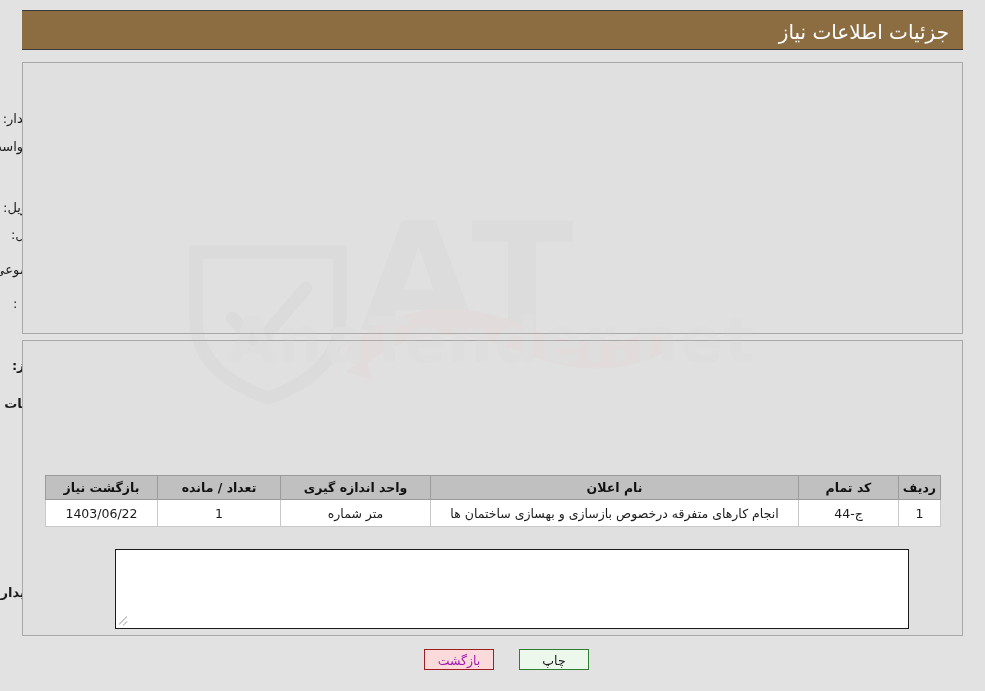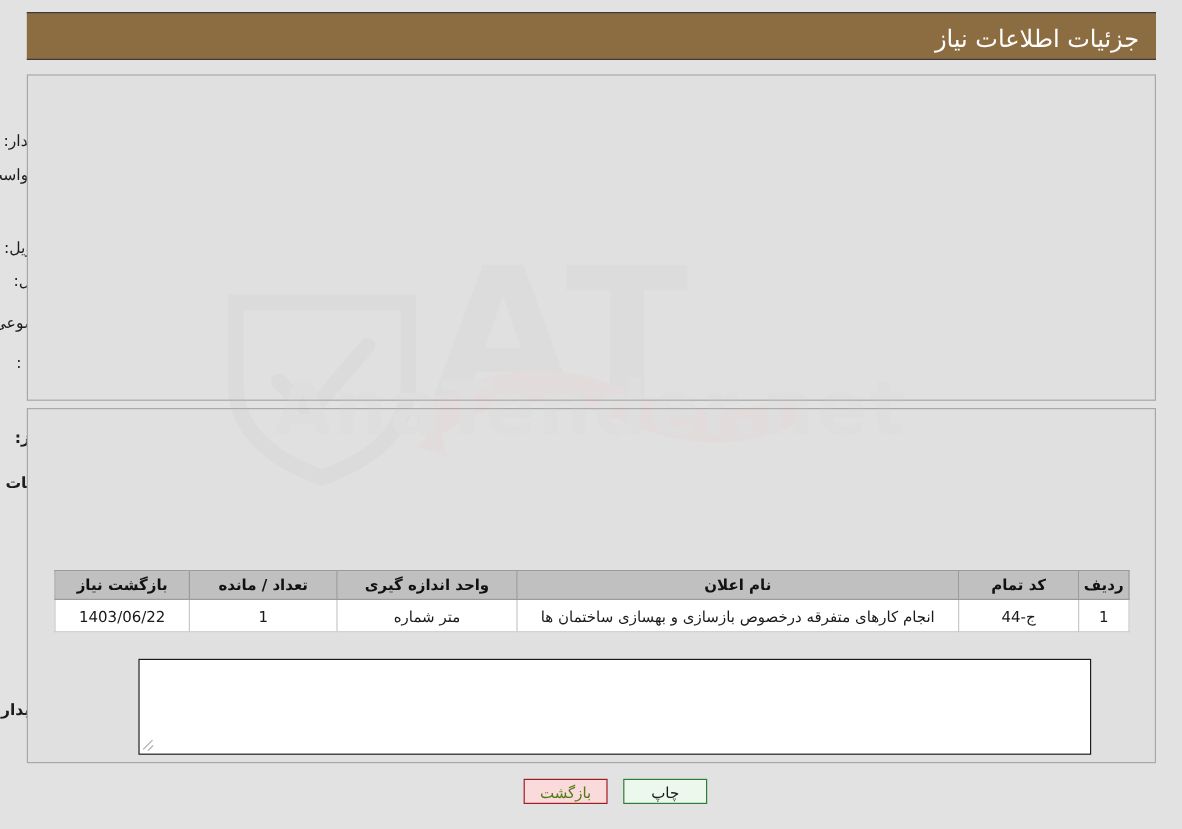--- a/index.html
+++ b/index.html
@@ -183,21 +183,21 @@
     position: absolute;
     height: 21px;
     font-size: 12.5px;
     line-height: 19px;
     text-align: center;
     border: 1px solid;
     cursor: pointer;
     z-index: 6;
     font-family: "DejaVu Sans", "Liberation Sans", sans-serif;
   }
-  #btn-back  { background: #fadadb; border-color: #9e1f22; color: #4d7c0f; left: 436px; top: 649px; width: 70px; }
+  #btn-back  { background: #fadadb; border-color: #9e1f22; color: #a21caf; left: 424px; top: 649px; width: 70px; }
   #btn-print { background: #ecf8ec; border-color: #2e7d32; color: #1a1a1a; left: 519px; top: 649px; width: 70px; }
 </style>
 </head>
 <body>
 
 <div id="root">
 
   <svg class="watermark" viewBox="0 0 985 691">
     <g opacity="0.42">
 

